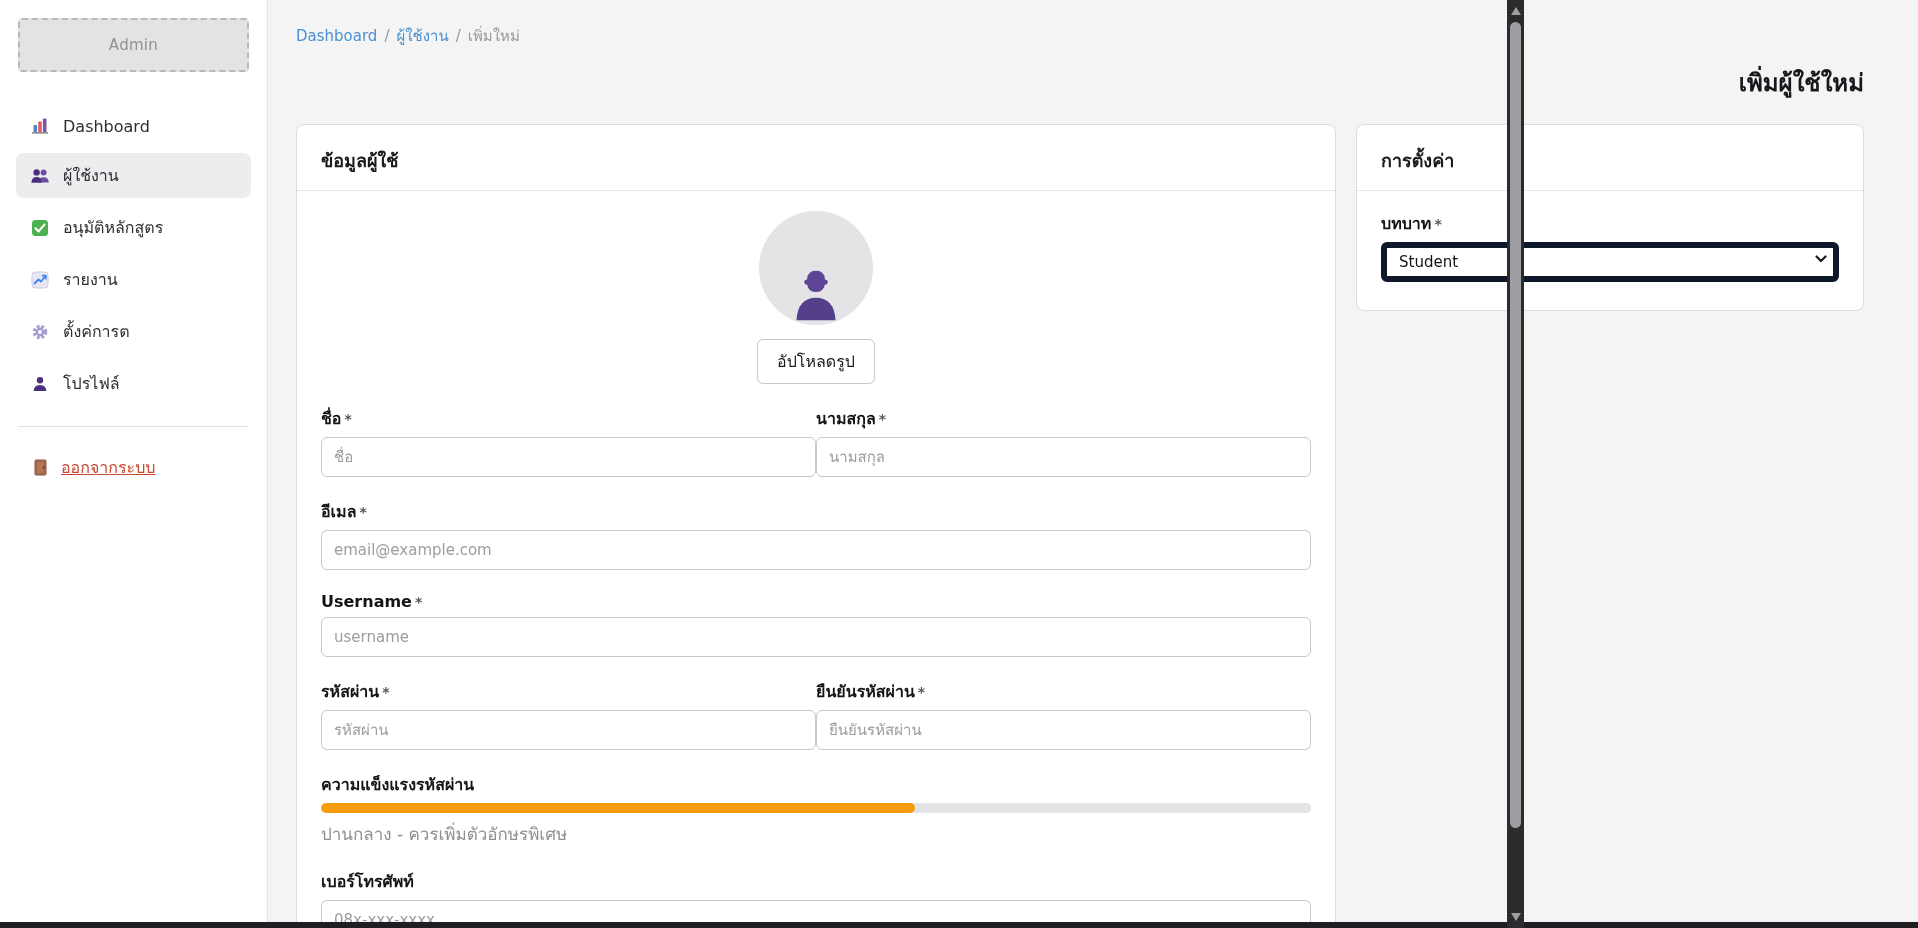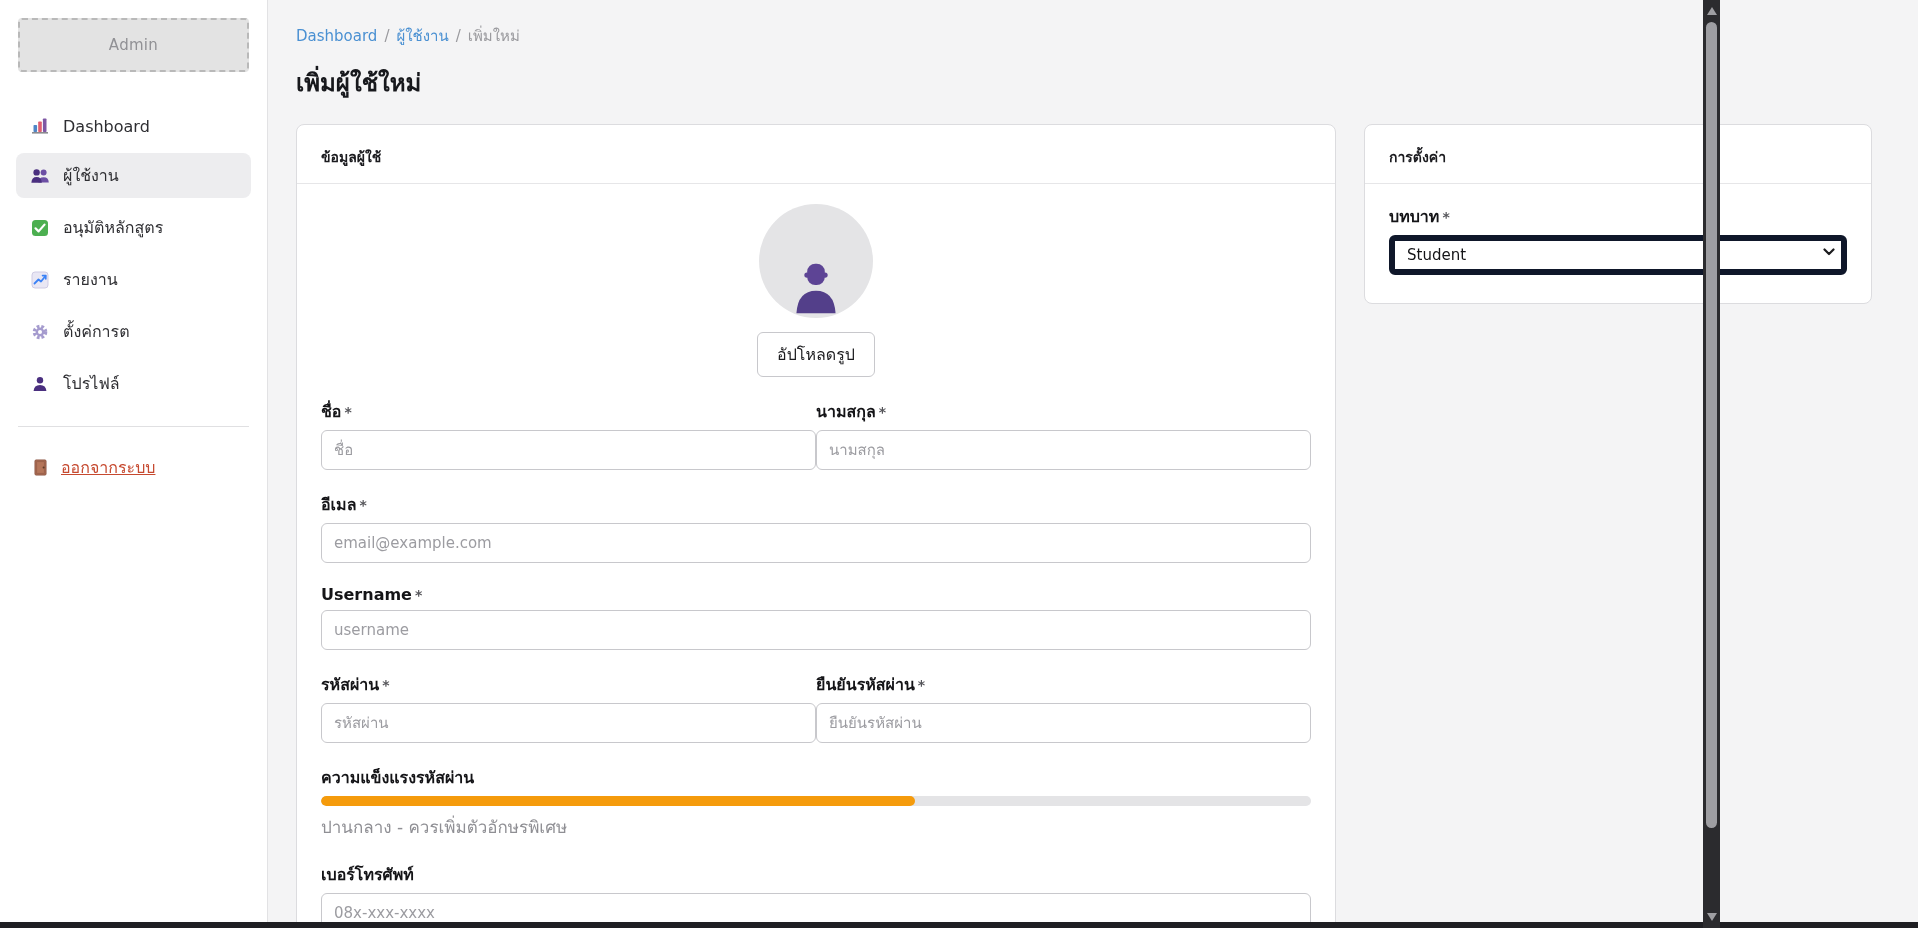--- a/index.html
+++ b/index.html
@@ -2,21 +2,21 @@
 <html><head>
 <meta charset="utf-8">
 <style>
   * { box-sizing: border-box; margin: 0; padding: 0; }
   html, body { width: 1918px; height: 928px; overflow: hidden; }
   body {
     font-family: "DejaVu Sans", "Liberation Sans", sans-serif;
     color: #1c1c1f;
     background: #f4f4f5;
   }
-  .app { display: flex; width: 1720px; height: 928px; position: relative; }
+  .app { display: flex; width: 1524px; height: 928px; position: relative; }
 
   
   .sidebar {
     width: 268px; min-width: 268px; height: 100%;
     background: #ffffff; border-right: 1px solid #e2e2e4;
     padding: 18px 16px 0 16px;
   }
   .brand-box {
     height: 54px; margin: 0 2px 34px 2px;
     background: #e3e3e3; border: 2px dashed #b9b9b9; border-radius: 4px;
@@ -35,30 +35,30 @@
     display: flex; align-items: center; gap: 11px;
     padding: 8px 14px; font-size: 16px; color: #c6492f;
     text-decoration: underline; cursor: pointer;
   }
 
   
   .main { flex: 1; padding: 24px 60px 0 28px; position: relative; }
   .breadcrumb { font-size: 15px; color: #9a9a9e; }
   .breadcrumb .crumb-link { color: #4a90d2; text-decoration: none; cursor: pointer; }
   .breadcrumb .sep { margin: 0 7px; color: #9a9a9e; }
-  .page-title { font-size: 24px; font-weight: bold; color: #17181c; margin: 15px 0 22px 0; }
+  .page-title { font-size: 24px; font-weight: bold; color: #17181c; margin: 15px 0 22px 0; text-align: right; }
 
   .content { display: flex; align-items: flex-start; }
   .card {
     background: #fff; border: 1px solid #dcdcdf; border-radius: 8px;
   }
   .card-header { padding: 21px 24px 15px 24px; border-bottom: 1px solid #e6e6e8; }
-  .card-title { font-size: 14px; font-weight: bold; color: #1b1b1f; }
+  .card-title { font-size: 18px; font-weight: bold; color: #1b1b1f; }
   .card-left { width: 1040px; }
-  .card-right { width: 508px; margin-left: 28px; }
+  .card-right { width: 508px; margin-left: 20px; }
   .card-body { padding: 20px 24px 22px 24px; }
 
   
   .avatar-wrap { text-align: center; }
   .avatar {
     width: 114px; height: 114px; border-radius: 50%;
     background: #e4e4e6; margin: 0 auto 14px auto;
     display: flex; align-items: flex-end; justify-content: center; overflow: hidden;
   }
   .upload-btn {

